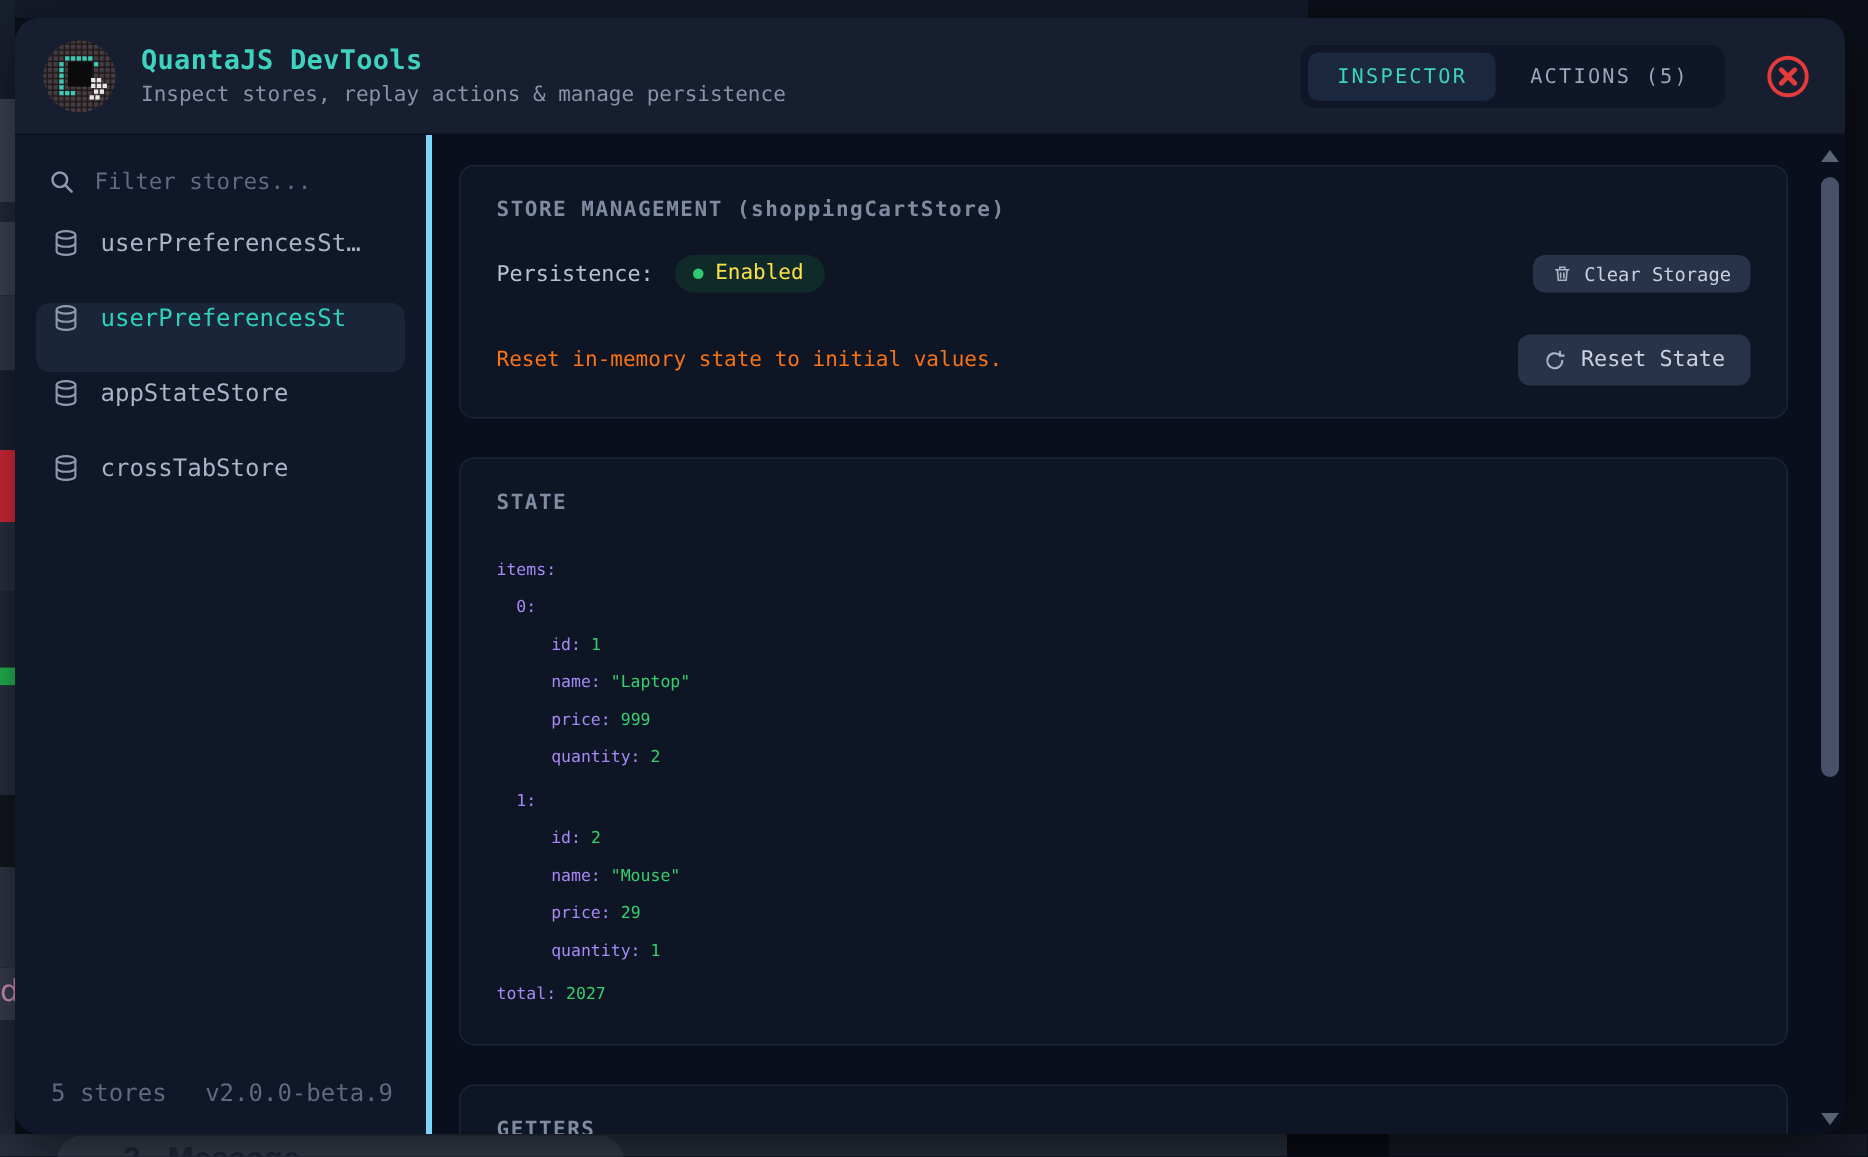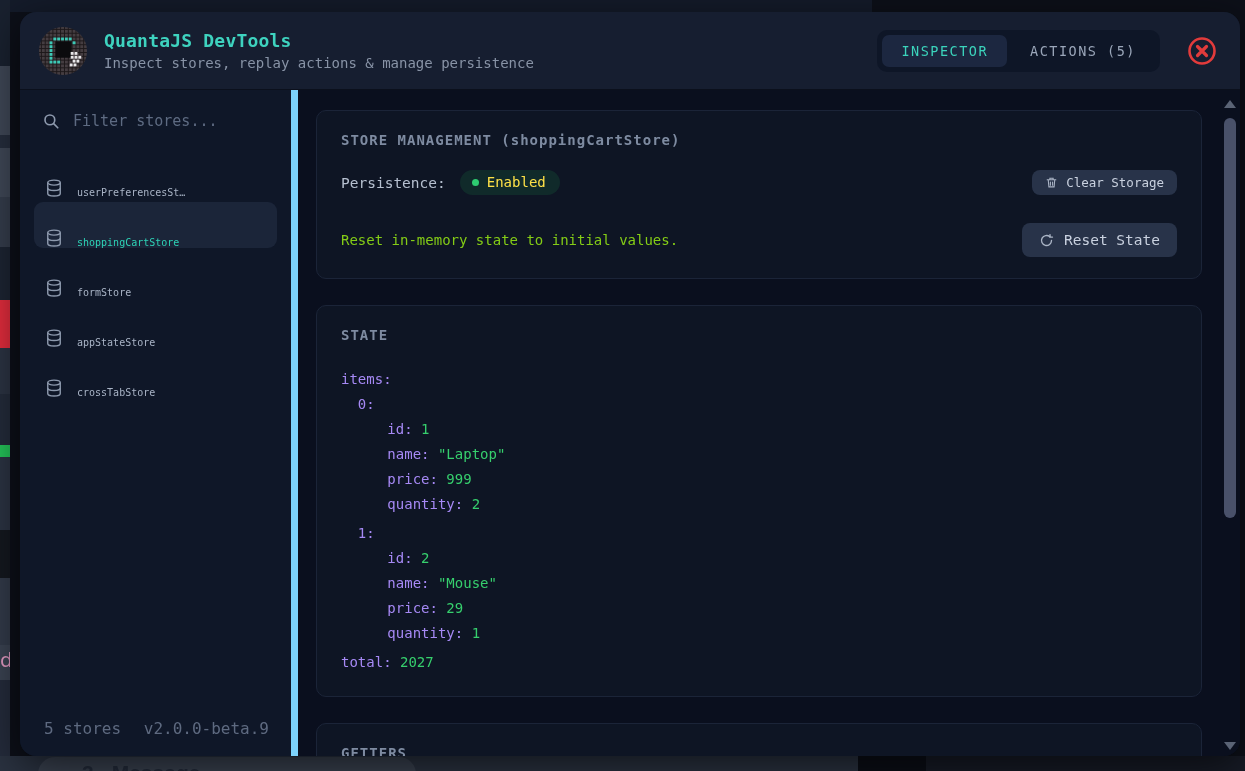--- a/index.html
+++ b/index.html
@@ -15,21 +15,21 @@
                color:#e39ac2; font-size:20px; font-family:"DejaVu Sans", sans-serif; }
   .bg-bottom { position:absolute; left:0; top:756px; width:1245px; height:15px; background:#171b26; overflow:visible; }
   .bg-bottom .seg1 { position:absolute; left:0; top:0; width:858px; height:15px; background:#2a3240; }
   .bg-bottom .seg2 { position:absolute; left:858px; top:0; width:68px; height:15px; background:#0b0e16; }
   .message-pill { position:absolute; left:38px; top:1px; width:378px; height:34px; border-radius:17px;
                   background:#39414f; color:#232b3a; font-family:"Liberation Sans", sans-serif;
                   font-weight:bold; font-size:21px; display:flex; align-items:flex-start; gap:18px;
                   padding:4px 0 0 44px; }
 
   
-  .modal { position:absolute; left:20px; top:12px; width:1220px; height:744px;
+  .modal { position:absolute; left:10px; top:12px; width:1220px; height:744px;
            background:#0d1422; border-radius:16px; overflow:hidden;
            display:flex; flex-direction:column; box-shadow:0 10px 40px rgba(0,0,0,.6); }
 
   
   .hdr { height:78px; flex:0 0 78px; background:#161e30; display:flex; align-items:center;
          padding:0 22px 0 18px; border-bottom:1px solid #0b101c; }
   .logo { width:50px; height:50px; flex:0 0 50px; margin-right:16px; }
   .hdr-titles { display:flex; flex-direction:column; gap:4px; }
   .hdr-title { color:#3ed3bf; font-size:18px; font-weight:bold; letter-spacing:.2px; }
   .hdr-sub { color:#8893a6; font-size:14px; }
@@ -37,58 +37,58 @@
   .tab { padding:8px 19px; border-radius:7px; font-size:13.5px; letter-spacing:1.5px;
          color:#9aa6b9; cursor:pointer; background:transparent; border:none;
          font-family:"DejaVu Sans Mono", monospace; }
   .tab.active { background:#1c2740; color:#3bd4bc; }
   .close-btn { margin-left:26px; width:32px; height:32px; background:none; border:none; cursor:pointer; padding:0; }
 
   
   .content { flex:1; display:flex; min-height:0; position:relative; }
 
   
-  .sidebar { width:278px; flex:0 0 278px; background:#0f1728; border-right:7px solid #7dd3fc;
+  .sidebar { width:278px; flex:0 0 278px; background:#0f1728; border-right:4px solid #7dd3fc;
              display:flex; flex-direction:column; padding-top:12px; }
   .filter-row { display:flex; align-items:center; gap:13px; padding:10px 20px 12px 22px; }
   .filter-row svg { flex:0 0 18px; color:#8d99ad; }
   .filter-input { flex:1; background:transparent; border:none; outline:none; color:#c6cfdd;
                   font-size:15px; font-family:"DejaVu Sans Mono", monospace; }
   .filter-input::placeholder { color:#5e6b82; }
   .store-list { padding:10px 14px 0 14px; }
-  .store-item { display:flex; align-items:flex-end; gap:13px; height:46px; padding:0 10px;
-                margin-bottom:4px; border-radius:9px; color:#a9b4c6; font-size:10px; cursor:pointer;
+  .store-item { display:flex; align-items:flex-start; gap:13px; height:46px; padding:0 10px;
+                margin-bottom:4px; border-radius:9px; color:#a9b4c6; font-size:16px; cursor:pointer;
                 white-space:nowrap; overflow:hidden; }
   .store-item svg { flex:0 0 20px; color:#8d99ad; }
   .store-item.selected { background:#1b2539; color:#2dd3b6; }
   .side-foot { margin-top:auto; display:flex; justify-content:space-between; align-items:center;
                padding:12px 22px 18px 24px; color:#5e6a80; font-size:16px; }
 
   
   .main { flex:1; background:#0a0f1e; padding:20px 38px 0 18px; overflow:hidden; }
   .card { background:#0e1524; border:1px solid #1b2438; border-radius:10px;
           padding:21px 24px; margin-bottom:26px; }
   .card-title { color:#7e8ba1; font-size:14px; font-weight:bold; letter-spacing:1px; }
   .mgmt-row { display:flex; align-items:center; justify-content:space-between;gap:20px; }
   .row1 { margin-top:22px; }
   .row2 { margin-top:28px; }
   .pers-left { display:flex; align-items:center; gap:14px; }
   .pers-label { color:#b6c0d0; font-size:14.5px; }
   .badge { display:inline-flex; align-items:center; gap:8px; background:rgba(34,197,94,.12);
            color:#fde047; font-size:14px; padding:4px 14px 5px 12px; border-radius:14px; }
   .badge .dot { width:7px; height:7px; border-radius:50%; background:#2ecc71; }
-  .desc { color:#84cc16; font-size:14px; }
+  .desc { color:#f97316; font-size:14px; }
   .btn { display:inline-flex; align-items:center; background:#283349; color:#c9d1df; border:none;
          border-radius:8px; cursor:pointer; font-family:"DejaVu Sans Mono", monospace; }
   .btn svg { color:#aab4c5; }
   .btn-clear { font-size:12.5px; padding:5px 13px; gap:8px; }
   .btn-reset { font-size:14.5px; padding:9px 17px; gap:10px; }
 
   
-  .tree { margin-top:24px; font-size:14px; }
+  .tree { margin-top:24px; font-size:11px; }
   .tree-line { line-height:25px; white-space:pre; }
   .tree-line.grp { margin-top:4px; }
   .ind0 { padding-left:0; } .ind1 { padding-left:2ch; } .ind2 { padding-left:5.5ch; }
   .k { color:#a689f5; } .v { color:#36cf6d; }
 
   .getters-card { margin-bottom:0; height:120px; }
 
   
   .sb { position:absolute; right:2px; top:6px; bottom:2px; width:16px; }
   .sb-arrow { position:absolute; left:2px; width:0; height:0; border-left:6px solid transparent;
@@ -210,29 +210,21 @@
       <path d="M4.5 12v6.5c0 1.66 3.36 3 7.5 3s7.5-1.34 7.5-3V12"></path>
     </svg>
     <span>userPreferencesSt…</span>
   </div>
             <div class="store-item selected">
     <svg width="20" height="20" viewBox="0 0 24 24" fill="none" stroke="currentColor" stroke-width="1.7">
       <ellipse cx="12" cy="5.5" rx="7.5" ry="3"></ellipse>
       <path d="M4.5 5.5v6.5c0 1.66 3.36 3 7.5 3s7.5-1.34 7.5-3V5.5"></path>
       <path d="M4.5 12v6.5c0 1.66 3.36 3 7.5 3s7.5-1.34 7.5-3V12"></path>
     </svg>
-    <span>shoppingCartStore</span>
-  </div>
-            <div class="store-item">
-    <svg width="20" height="20" viewBox="0 0 24 24" fill="none" stroke="currentColor" stroke-width="1.7">
-      <ellipse cx="12" cy="5.5" rx="7.5" ry="3"></ellipse>
-      <path d="M4.5 5.5v6.5c0 1.66 3.36 3 7.5 3s7.5-1.34 7.5-3V5.5"></path>
-      <path d="M4.5 12v6.5c0 1.66 3.36 3 7.5 3s7.5-1.34 7.5-3V12"></path>
-    </svg>
-    <span>formStore</span>
+    <span>userPreferencesSt</span>
   </div>
             <div class="store-item">
     <svg width="20" height="20" viewBox="0 0 24 24" fill="none" stroke="currentColor" stroke-width="1.7">
       <ellipse cx="12" cy="5.5" rx="7.5" ry="3"></ellipse>
       <path d="M4.5 5.5v6.5c0 1.66 3.36 3 7.5 3s7.5-1.34 7.5-3V5.5"></path>
       <path d="M4.5 12v6.5c0 1.66 3.36 3 7.5 3s7.5-1.34 7.5-3V12"></path>
     </svg>
     <span>appStateStore</span>
   </div>
             <div class="store-item">

